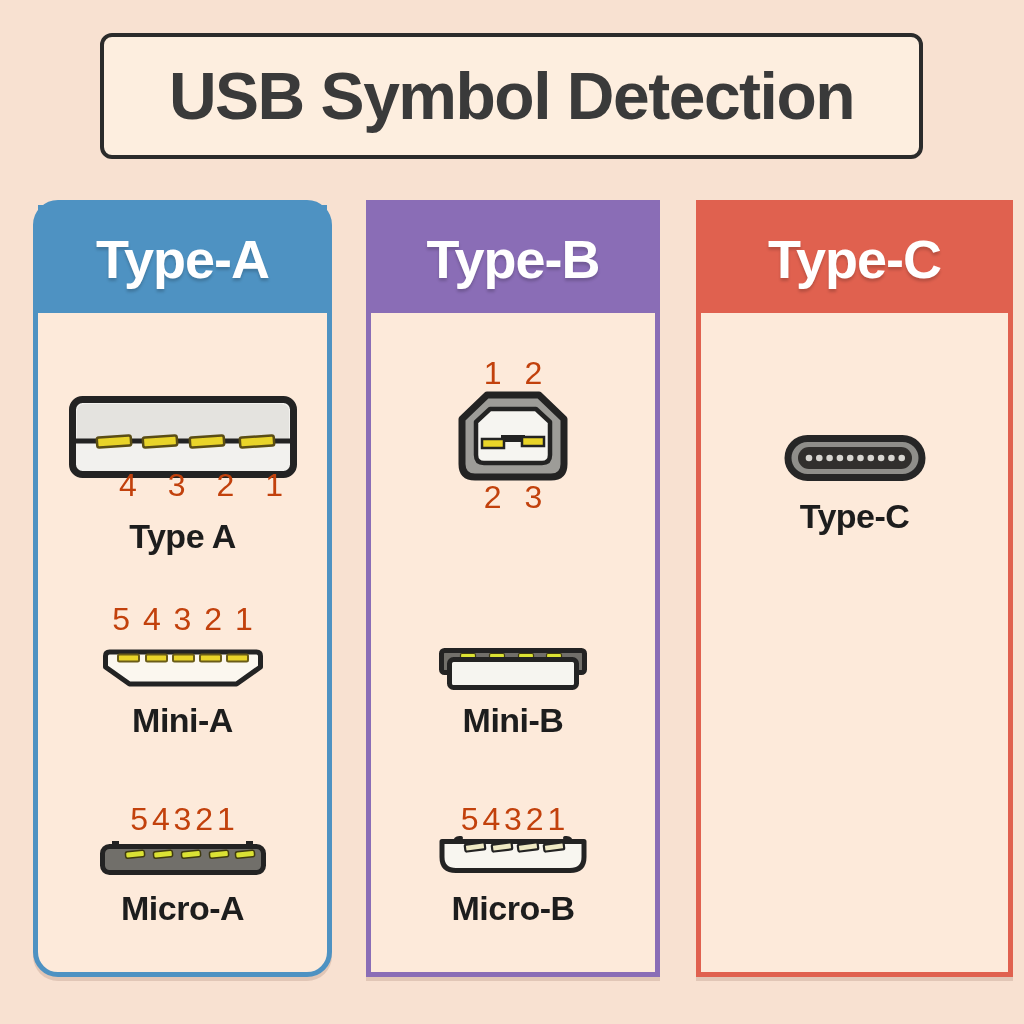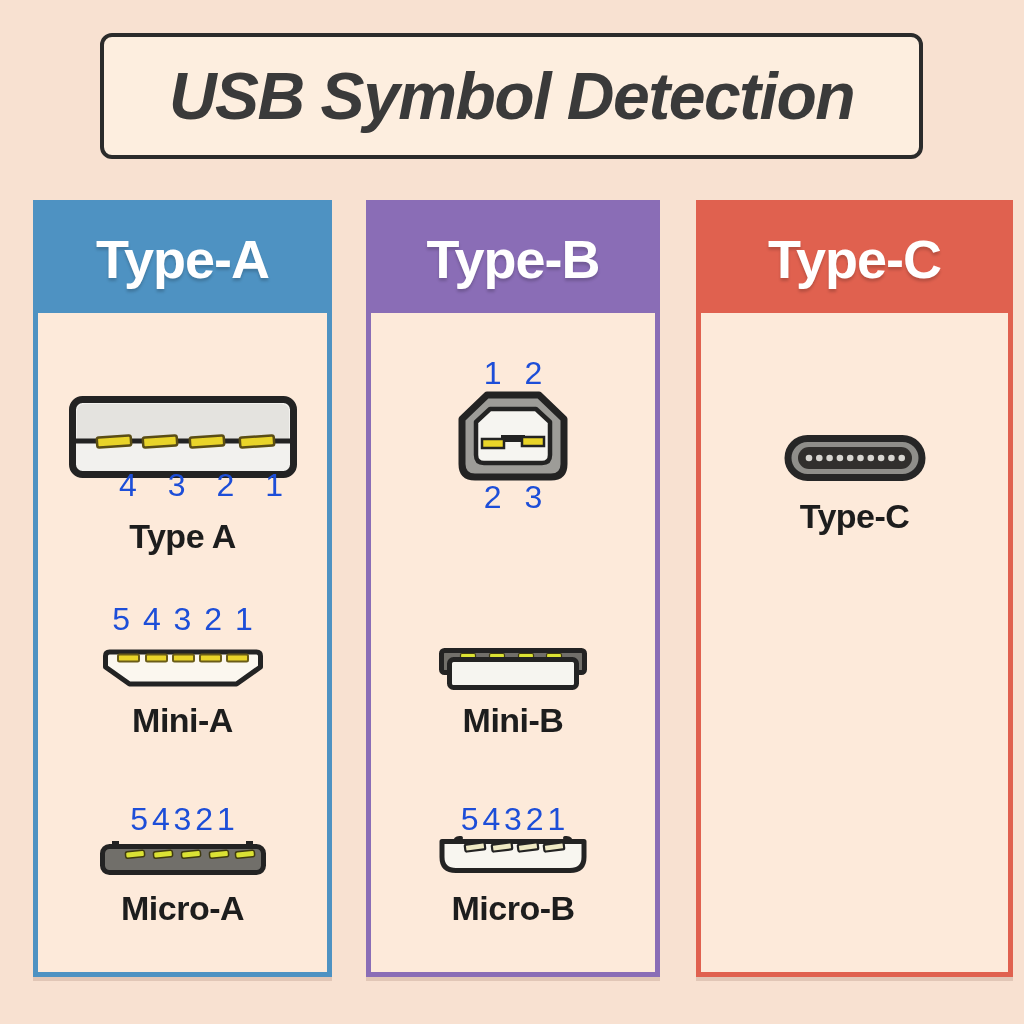--- a/index.html
+++ b/index.html
@@ -10,41 +10,40 @@
     font-family:"Liberation Sans", sans-serif;
   }
   .title-box {
     position:absolute; left:100px; top:33px; width:823px; height:126px;
     background:#fdeedf; border:4px solid #2b2b2b; border-radius:12px;
     display:flex; align-items:center; justify-content:center;
   }
   .title-box .title-text {
     font-size:66px; font-weight:bold; color:#3a3a3a; letter-spacing:-1.5px;
     white-space:nowrap;
-    font-style:italic;
   }
   .column {
     position:absolute; top:200px; height:777px;
     background:#fdeada; border:5px solid #888;
     box-shadow:0 4px 0 rgba(120,80,60,0.18);
   }
-  .col-a { left:33px;  width:299px; }
+  .col-a { left:33px;  width:299px;border-radius:25px; }
   .col-b { left:366px; width:294px; }
   .col-c { left:696px; width:317px; }
   .col-header {
     position:absolute; top:0; left:0; right:0; height:108px;
     display:flex; align-items:center; justify-content:center;
   }
   .col-header .header-text {
     font-size:54px; font-weight:bold; color:#ffffff; letter-spacing:-1px;
     text-shadow:0 3px 3px rgba(0,0,0,0.18);
   }
   .abs { position:absolute; left:0; right:0; text-align:center; }
   .connector-svg { position:absolute; left:50%; transform:translateX(-50%); }
-  .pin-numbers { font-size:32px; font-weight:500; color:#1d4ed8; }
+  .pin-numbers { font-size:32px; font-weight:500; color:#c2410c; }
   .connector-label { font-size:34px; font-weight:600; color:#1d1d1d; letter-spacing:-0.5px; }
   .ws-wide  { word-spacing:22px;padding-left:37px; }
   .ws-mid   { word-spacing:14px; }
   .ws-small { word-spacing:4px; }
   .ws-tight { word-spacing:-5px; }
 </style>
 </head>
 <body>
 
 <div class="canvas">

